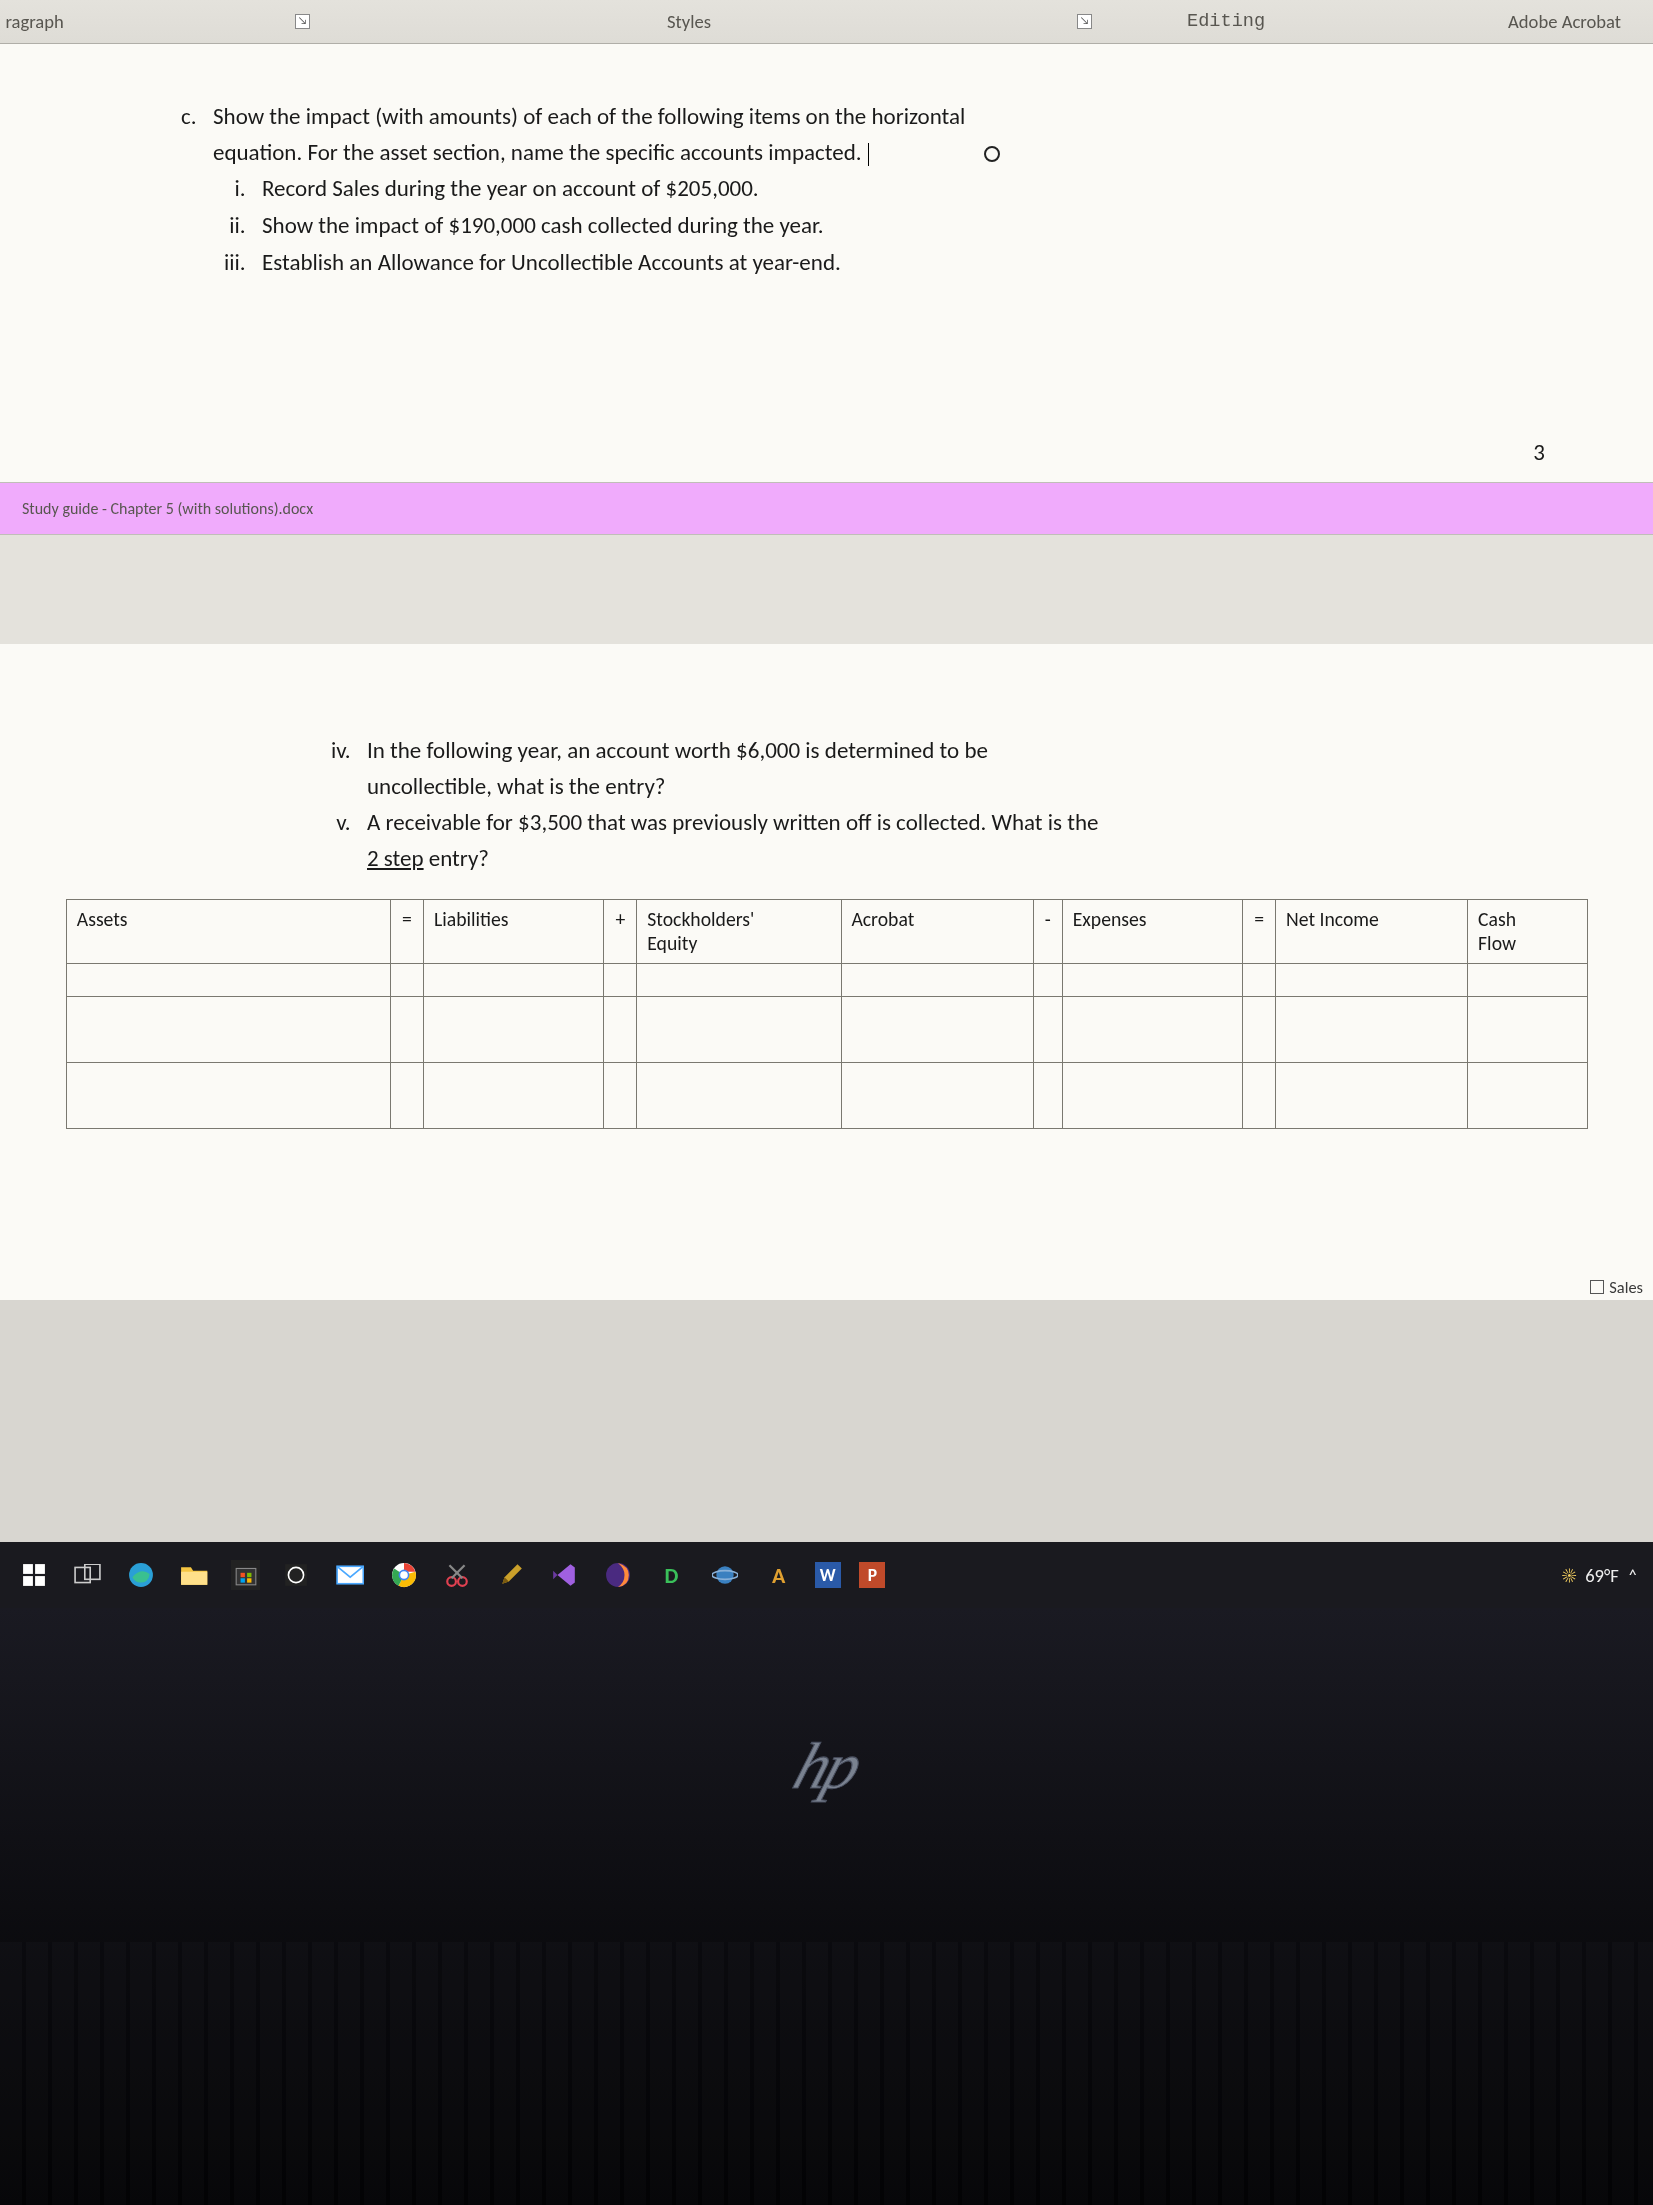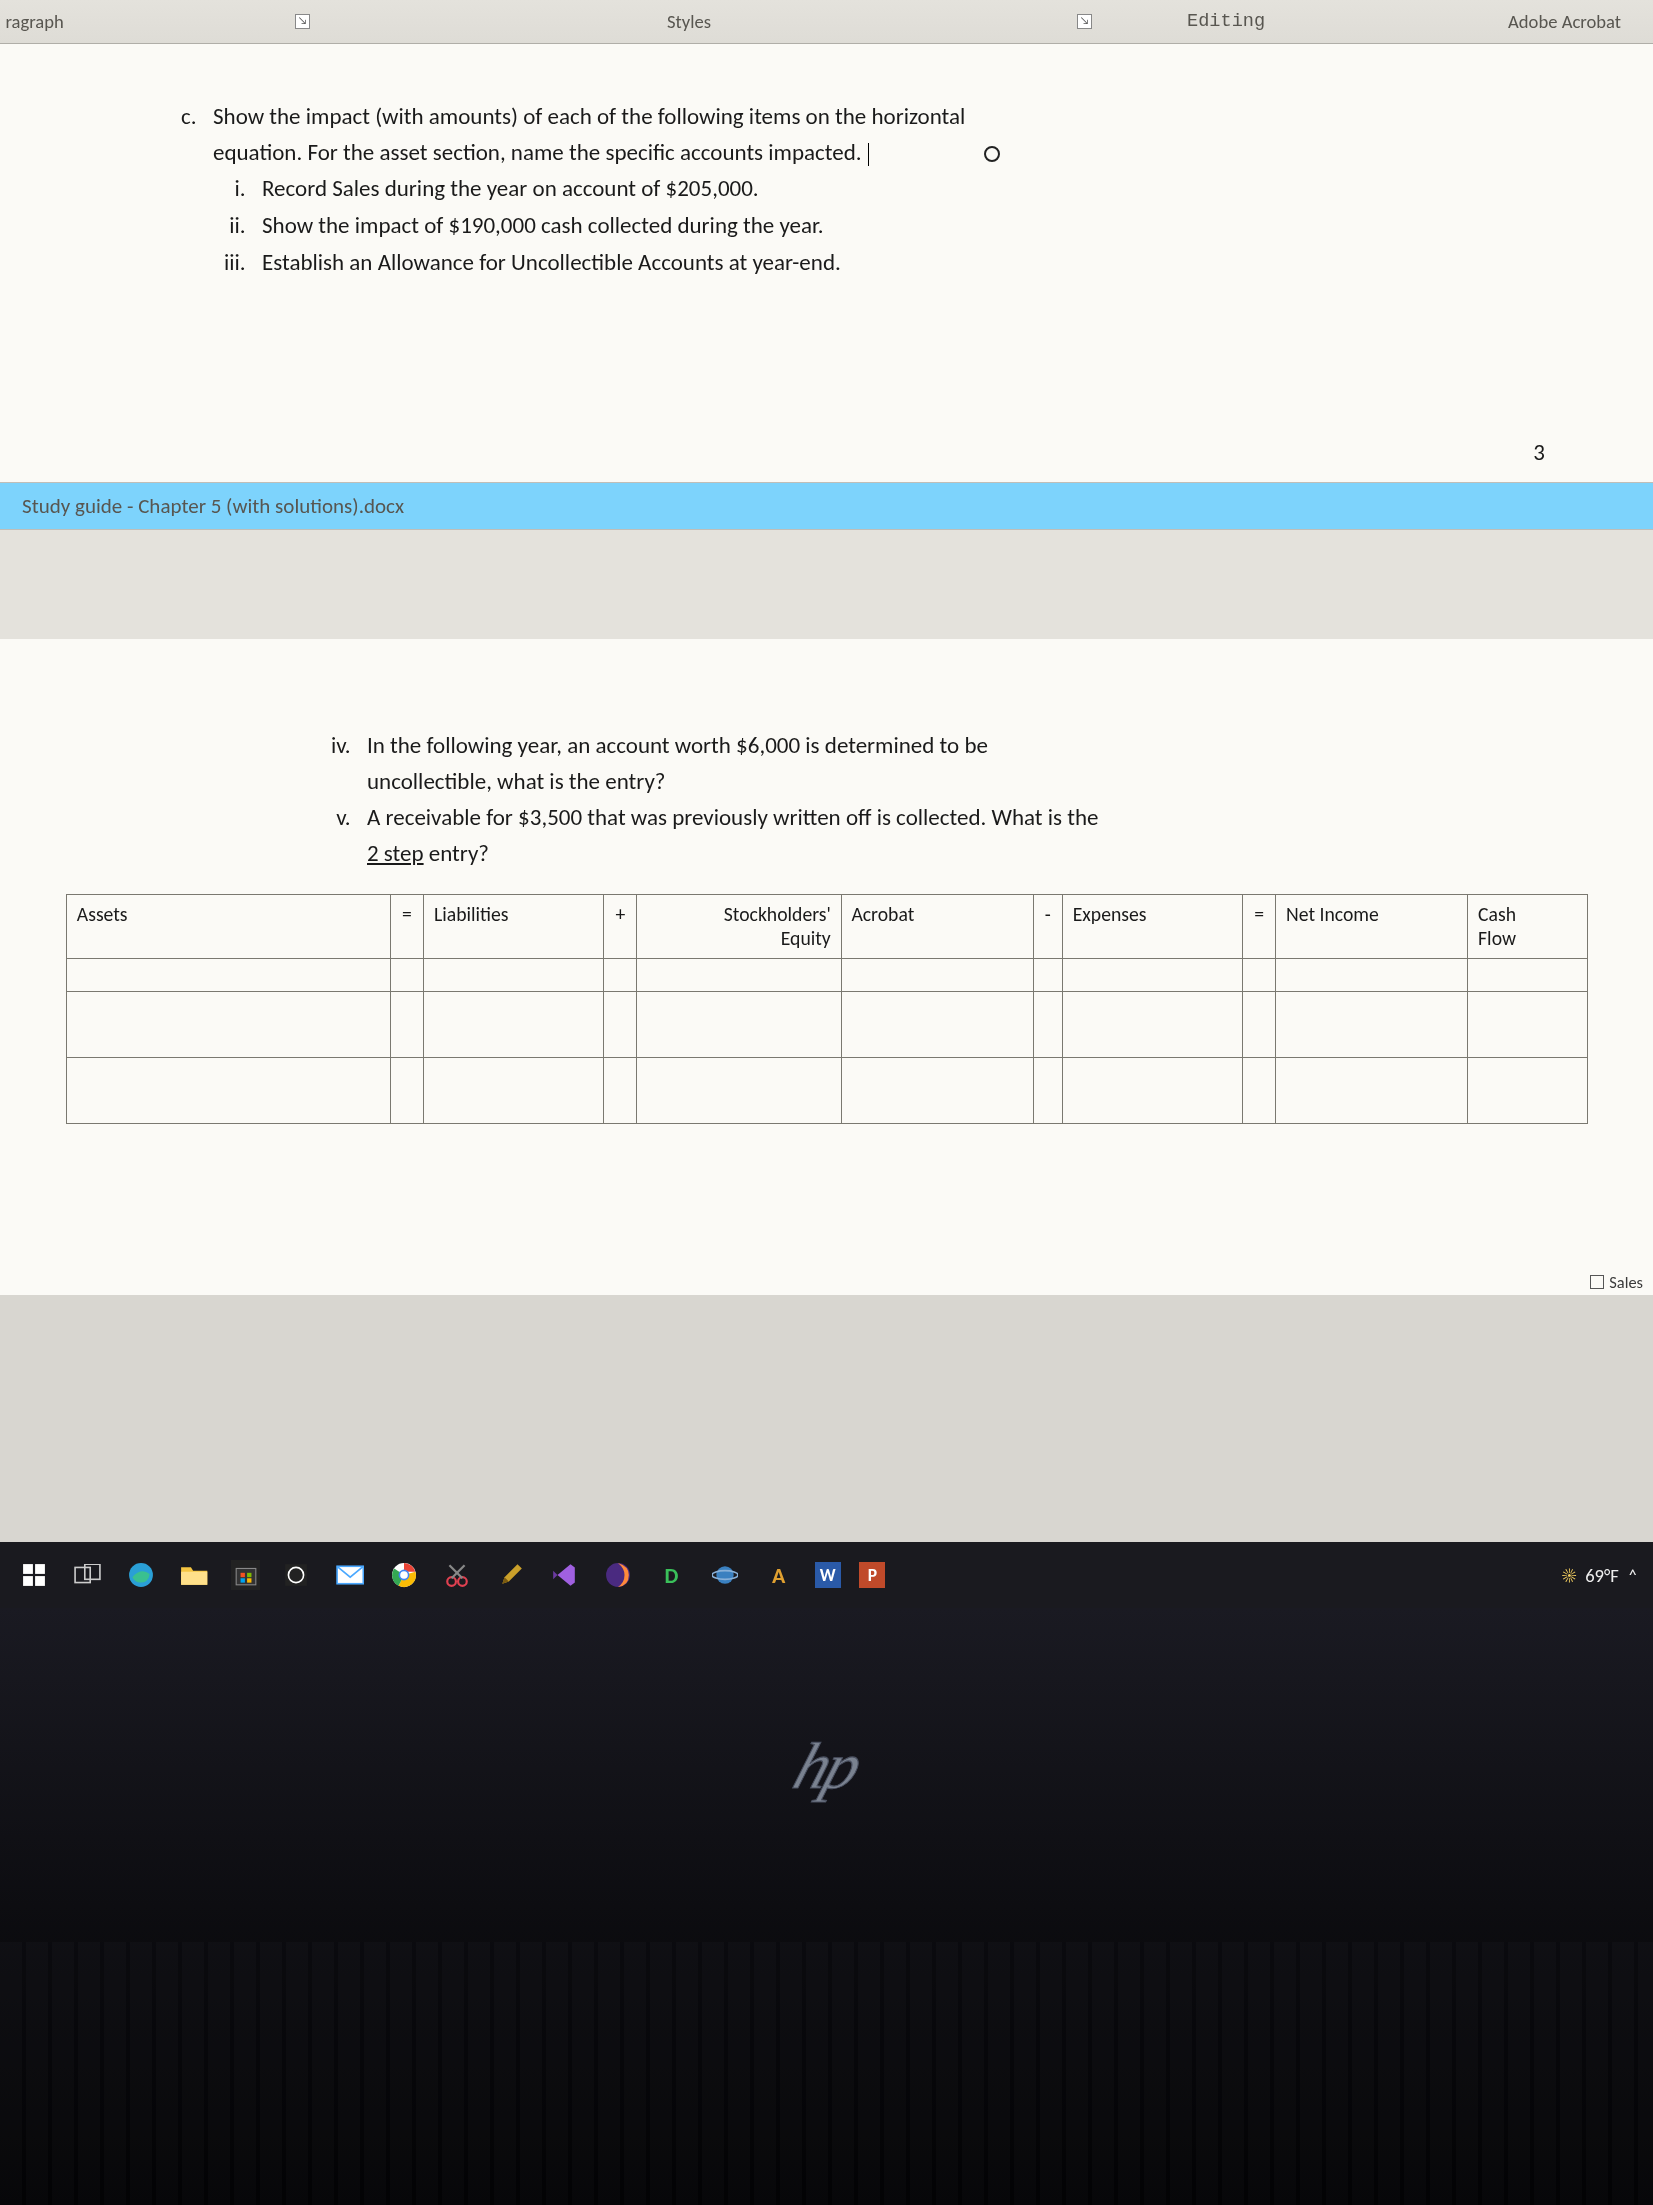--- a/index.html
+++ b/index.html
@@ -54,24 +54,24 @@
     margin: 0 auto;
     width: 100%;
     position: relative;
     color: #1a1a1a;
   }
   .page-1 {
     padding: 55px 82px 33px 164px;
     min-height: 438px;
   }
   .page-break-label {
-    background: #7dd3fc;
+    background: #f0abfc;
     color: #585650;
-    font-size: 21px;
-    padding: 10px 22px;
+    font-size: 16px;
+    padding: 16px 22px;
     border-top: 1.1px solid #c0beb8;
     border-bottom: 1.1px solid #c0beb8;
   }
   .page-number {
     position: absolute;
     right: 109px;
     top: -44px;
     font-size: 23px;
     color: #1a1a1a;
   }
@@ -313,21 +313,21 @@
         </div>
       </div>
 
       <table class="equation-table">
         <tbody>
             <tr class="header-row">
           <td style="width:295px;">Assets</td>
           <td class="op-cell">=</td>
           <td style="width:164px;">Liabilities</td>
           <td class="op-cell">+</td>
-          <td style="width:186px;text-align:right;">
+          <td style="width:186px;">
             <span>Stockholders'</span><br>
             <span>Equity</span>
           </td>
           <td style="width:175px;">Acrobat</td>
           <td class="op-cell">-</td>
           <td style="width:164px;">Expenses</td>
           <td class="op-cell">=</td>
           <td style="width:175px;">Net Income</td>
           <td style="width:109px;">
             <span>Cash</span><br>

